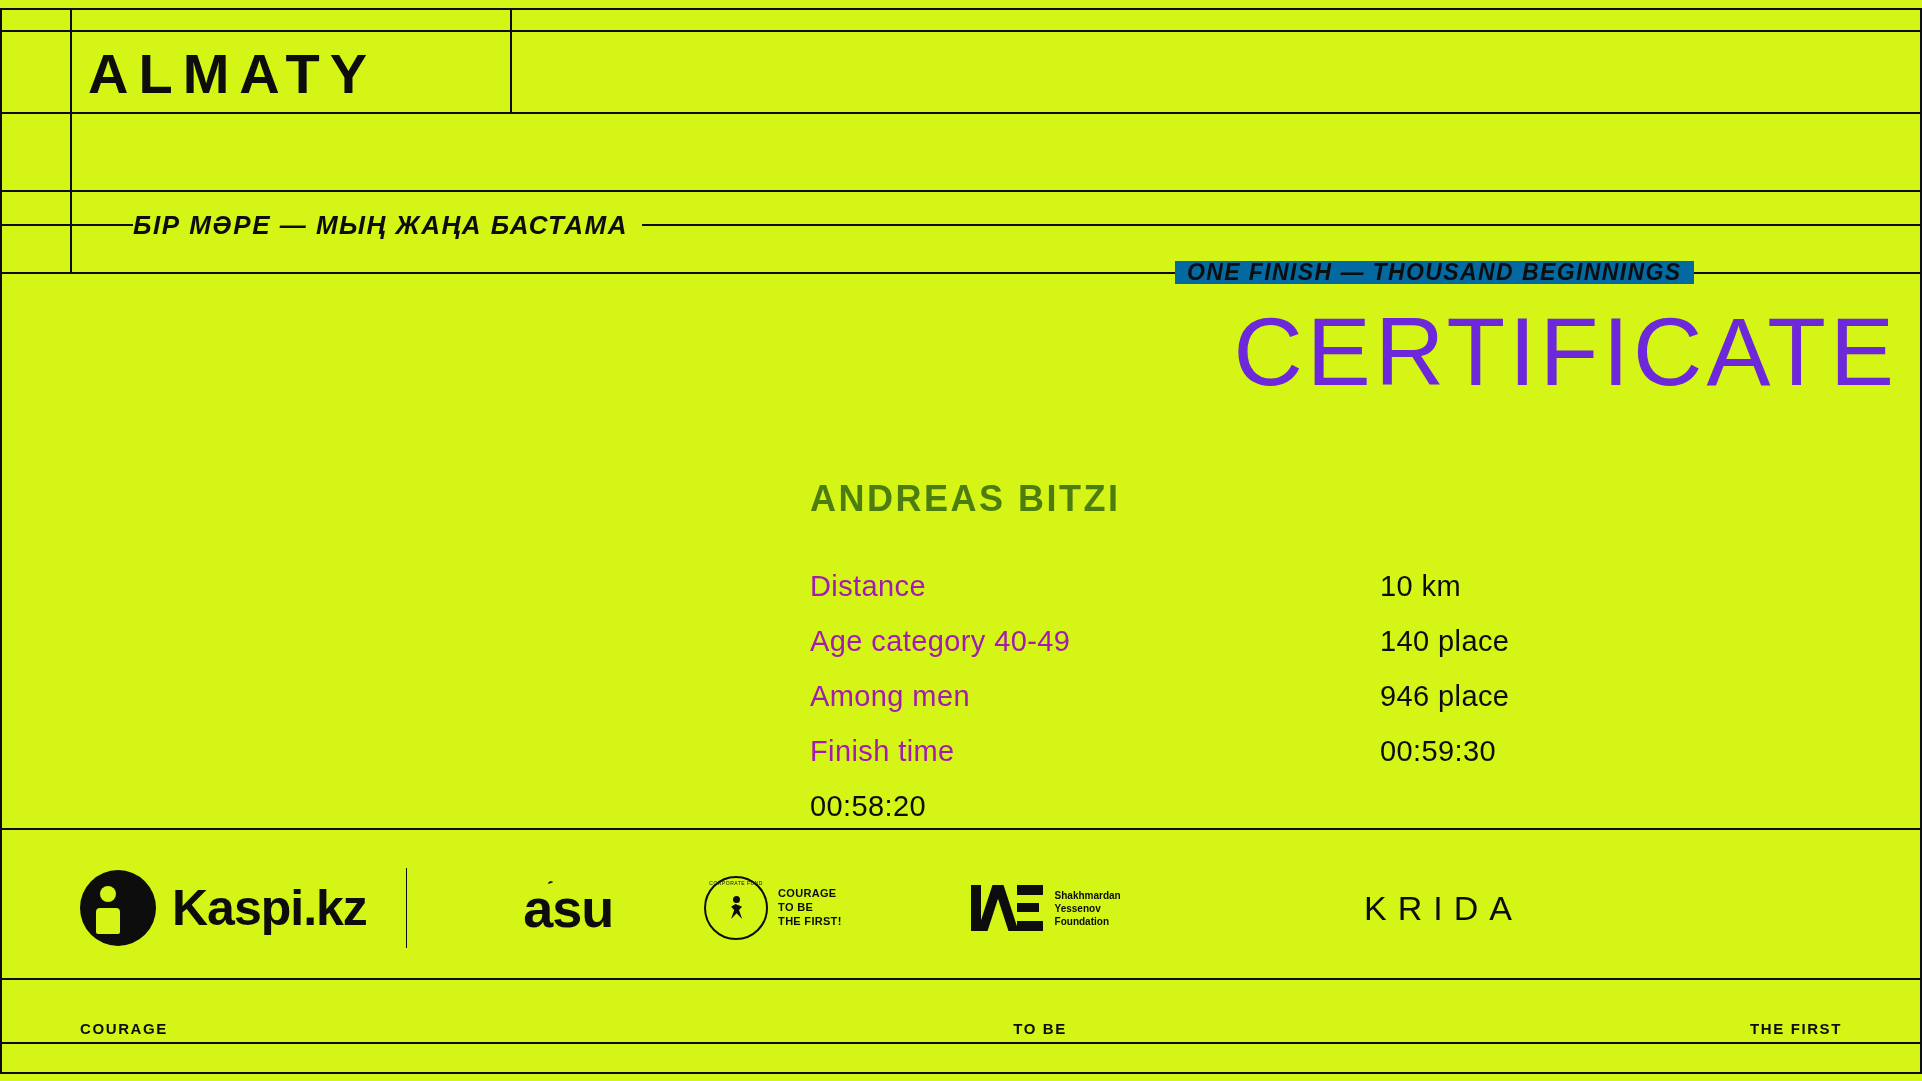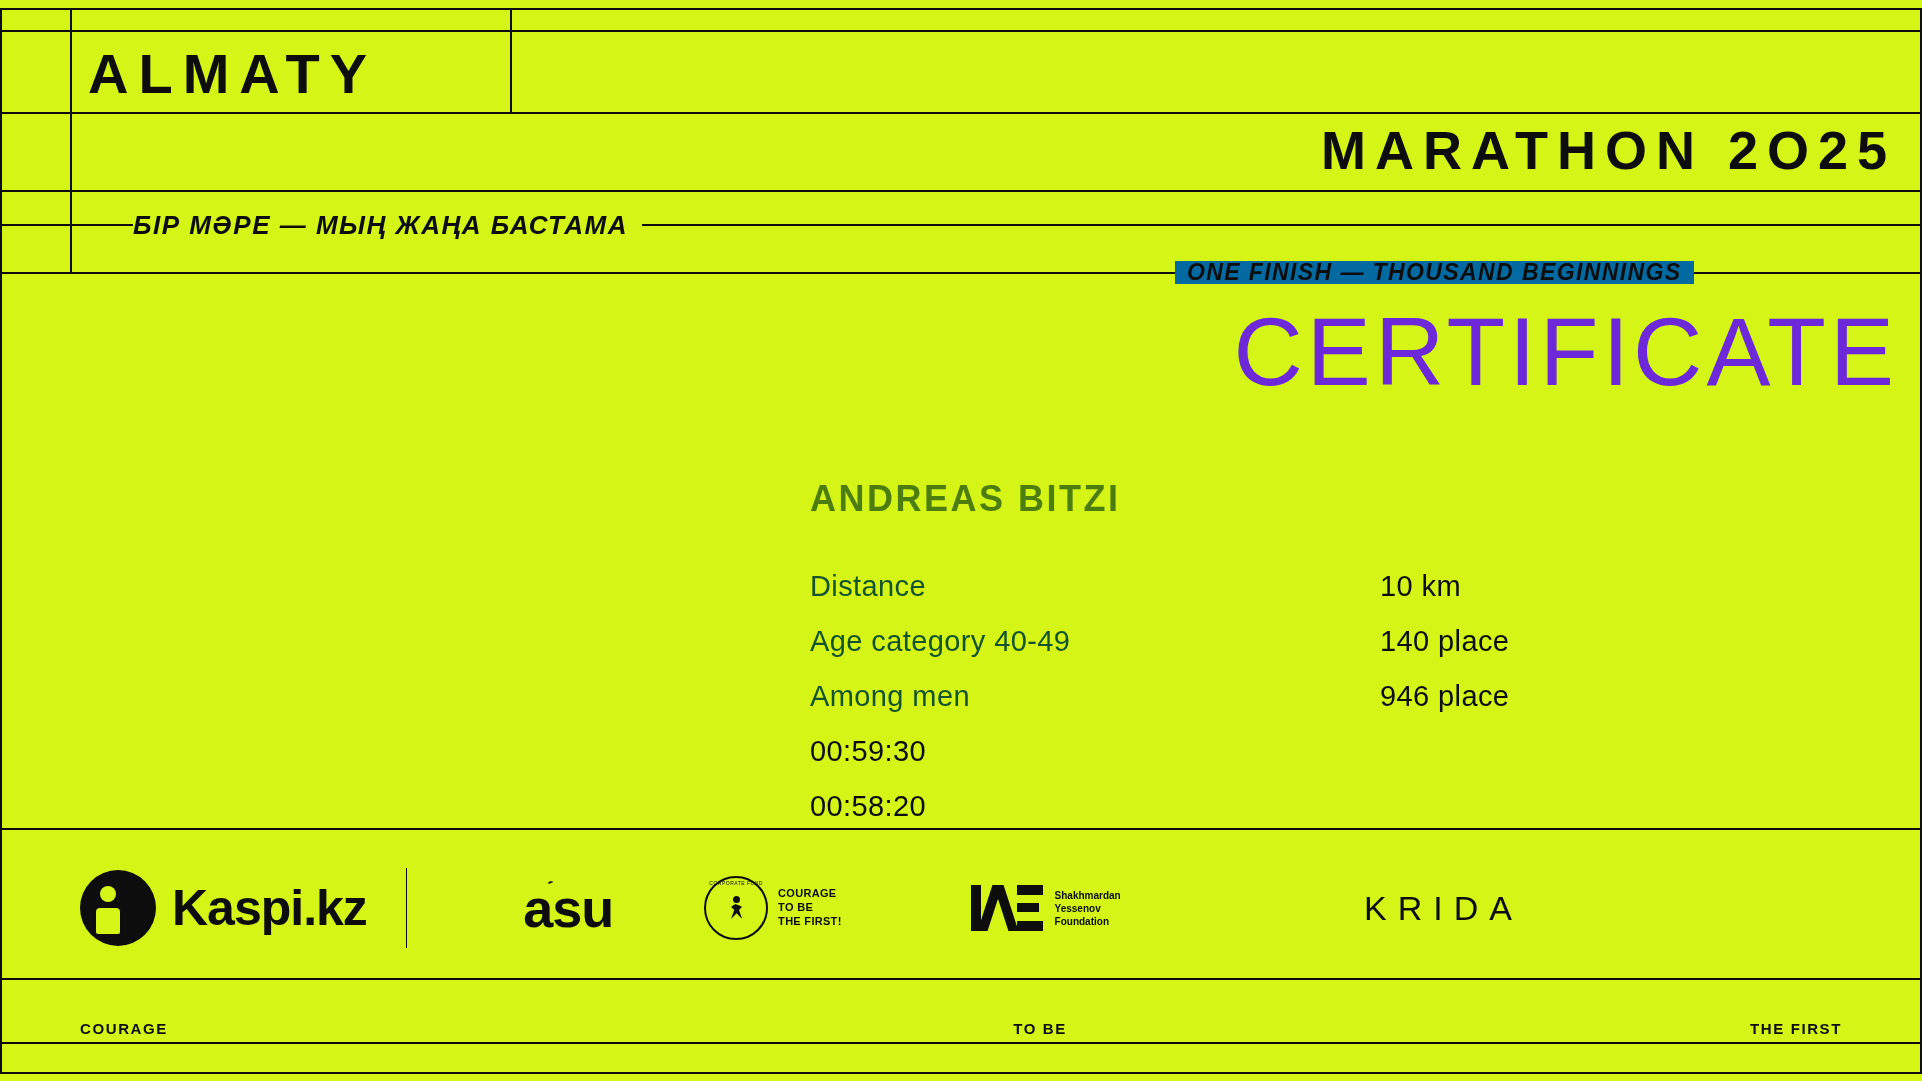--- a/index.html
+++ b/index.html
@@ -112,21 +112,21 @@
     width: 760px;
   }
   .result-row {
     display: flex;
     align-items: baseline;
     margin-bottom: 22px;
   }
   .result-label {
     width: 570px;
     font-size: 29px;
-    color: #14532d;
+    color: #a21caf;
     letter-spacing: 0.4px;
   }
   .result-value {
     font-size: 29px;
     color: #0d0d0d;
     letter-spacing: 0.4px;
   }
 
   
   .sponsors {
@@ -292,21 +292,20 @@
   <div class="hline" style="top:978px;"></div>
   <div class="hline" style="top:1042px;"></div>
   <div class="hline" style="top:1072px;"></div>
 
   <div class="vline" style="left:70px; top:8px; height:266px;"></div>
   <div class="vline" style="left:510px; top:8px; height:104px;"></div>
   <div class="vline" style="left:0px; top:8px; height:1064px;"></div>
   <div class="vline" style="left:1920px; top:8px; height:1064px;"></div>
 
   <div class="almaty">ALMATY</div>
-  <div class="marathon">MARATHON 2O25</div>
   <div class="slogan-kz">БІР МӘРЕ — МЫҢ ЖАҢА БАСТАМА</div>
   <div class="slogan-en">ONE FINISH — THOUSAND BEGINNINGS</div>
 
   <div class="cert-title">CERTIFICATE</div>
 
   <div class="participant">ANDREAS BITZI</div>
 
   <div class="results">
     <div class="result-row">
       <div class="result-label">Distance</div>
@@ -314,20 +313,21 @@
     </div>
     <div class="result-row">
       <div class="result-label">Age category 40-49</div>
       <div class="result-value">140 place</div>
     </div>
     <div class="result-row">
       <div class="result-label">Among men</div>
       <div class="result-value">946 place</div>
     </div>
     <div class="result-row">
+      <div class="result-label">Finish time</div>
       <div class="result-value">00:59:30</div>
     </div>
     <div class="result-row">
       <div class="result-value">00:58:20</div>
     </div>
   </div>
 
   <div class="sponsors">
 
     <div class="sponsor sp-kaspi">

